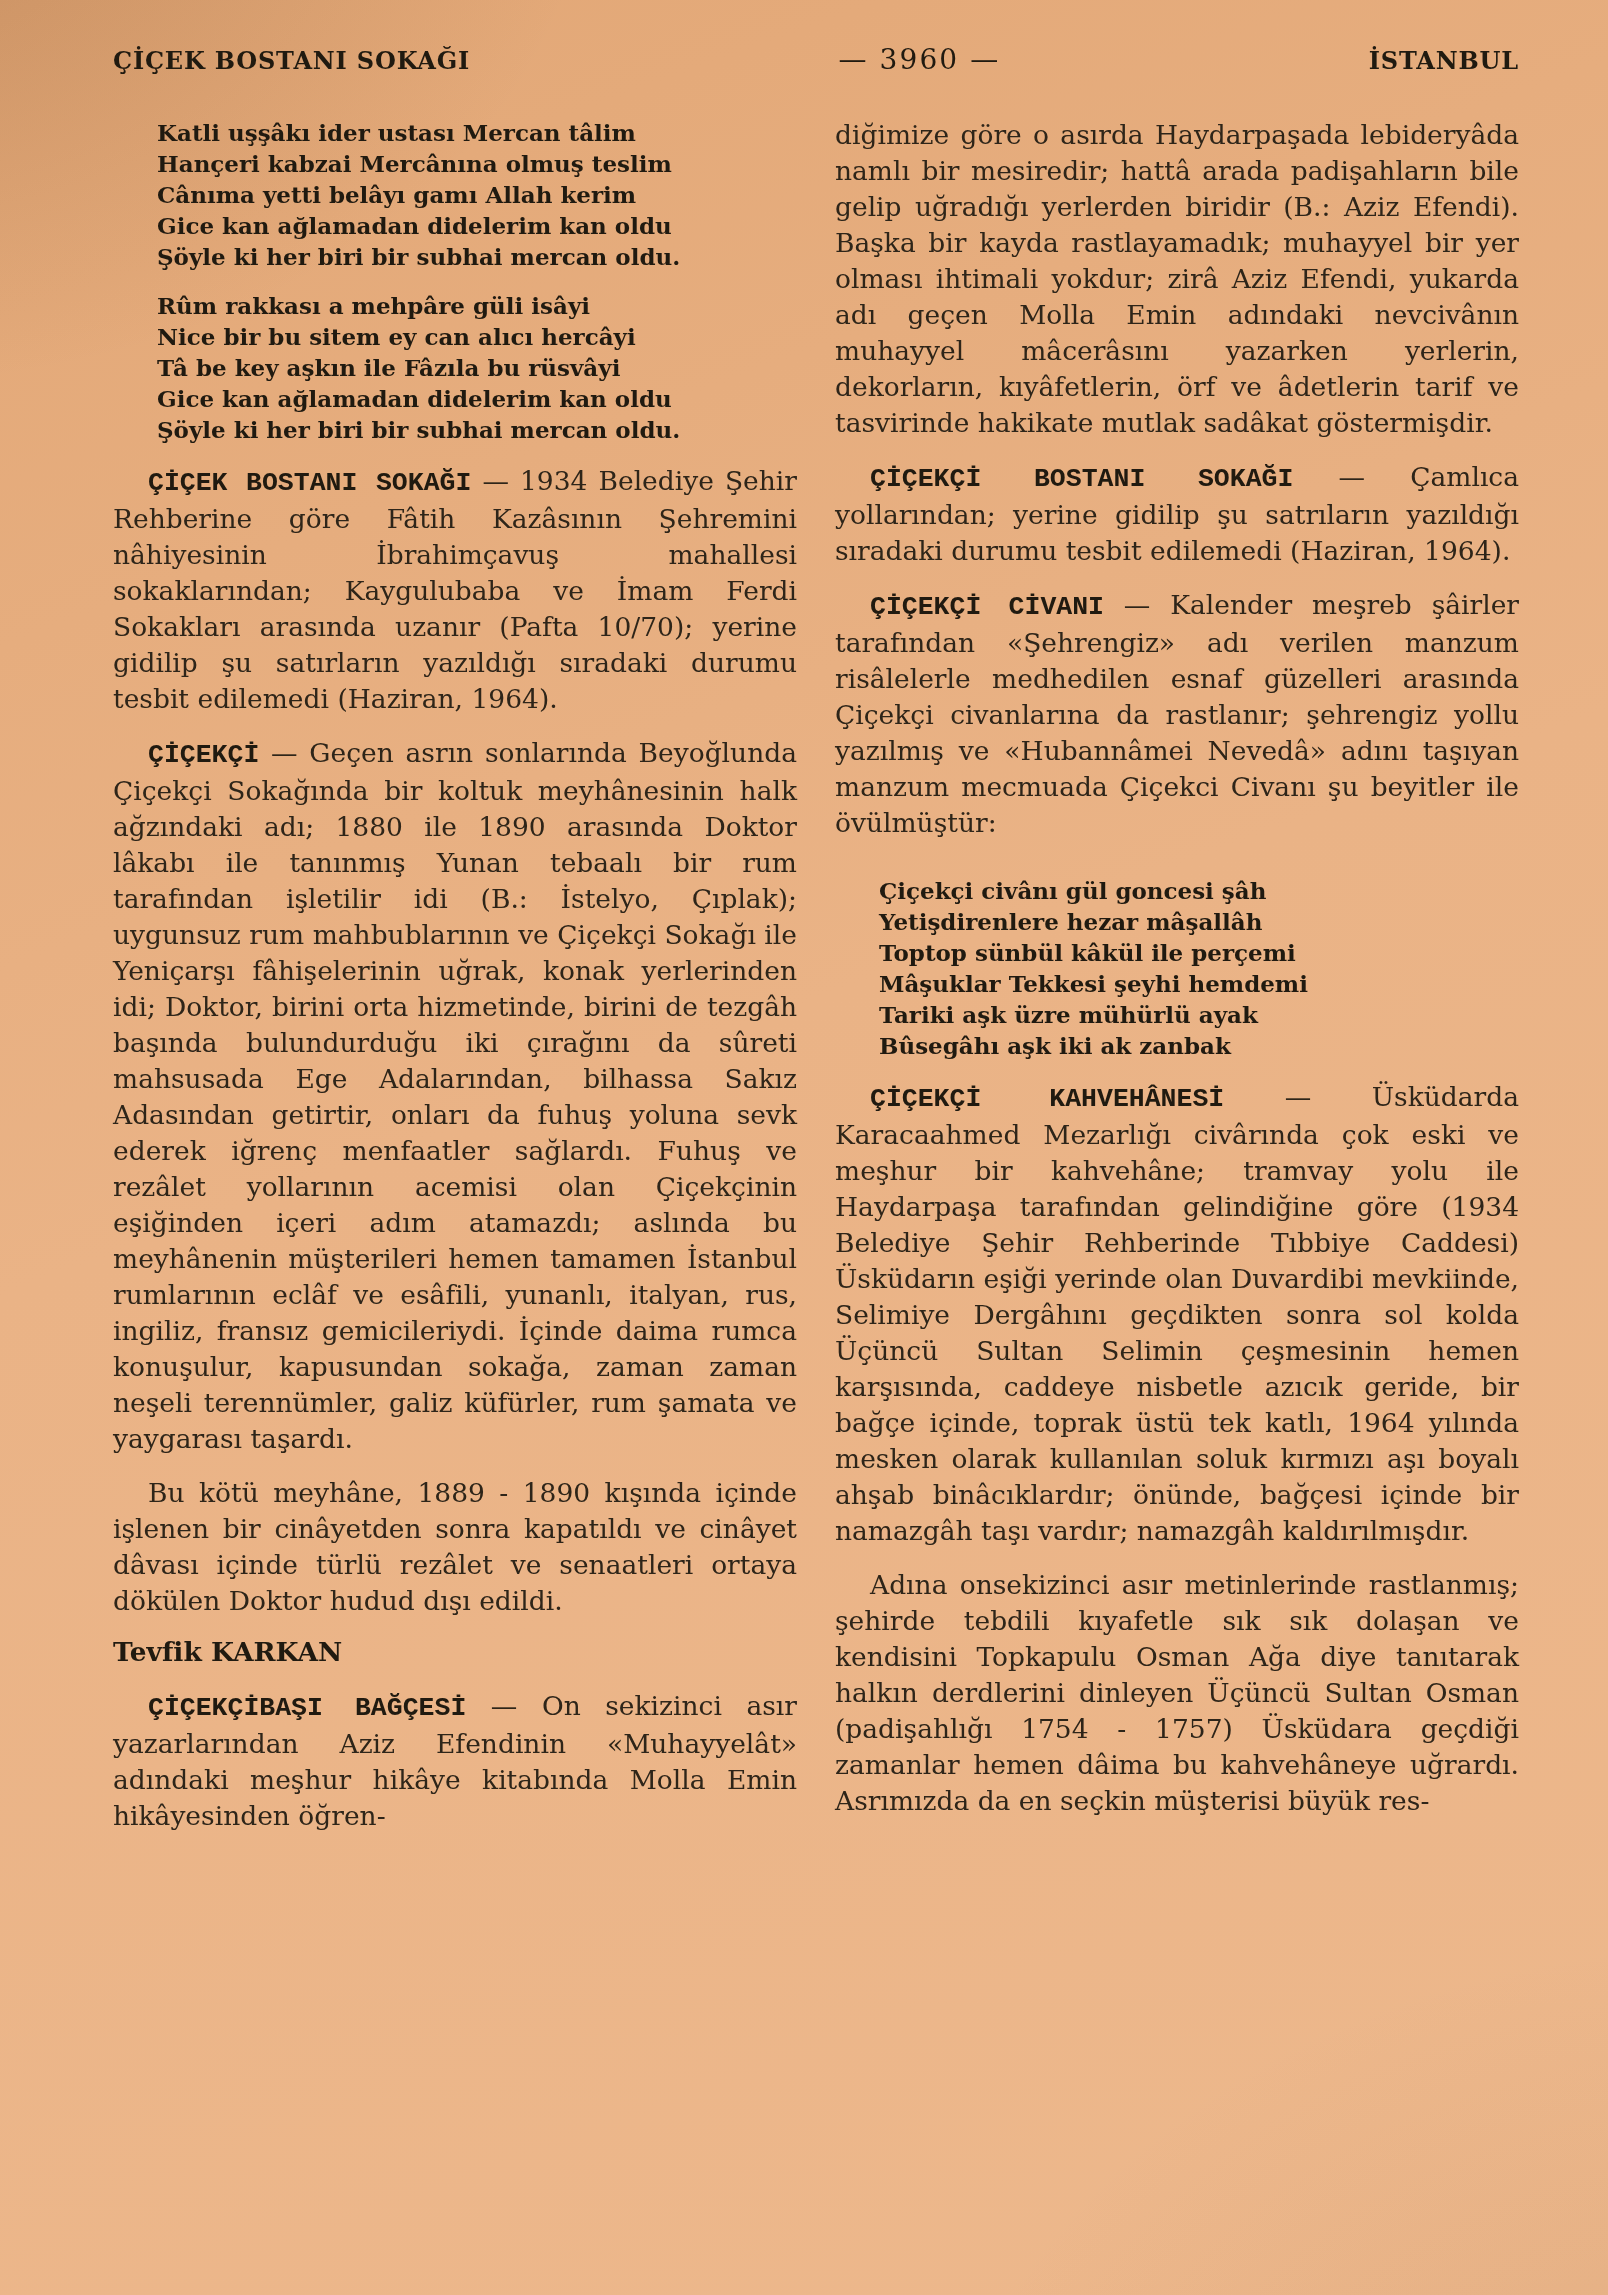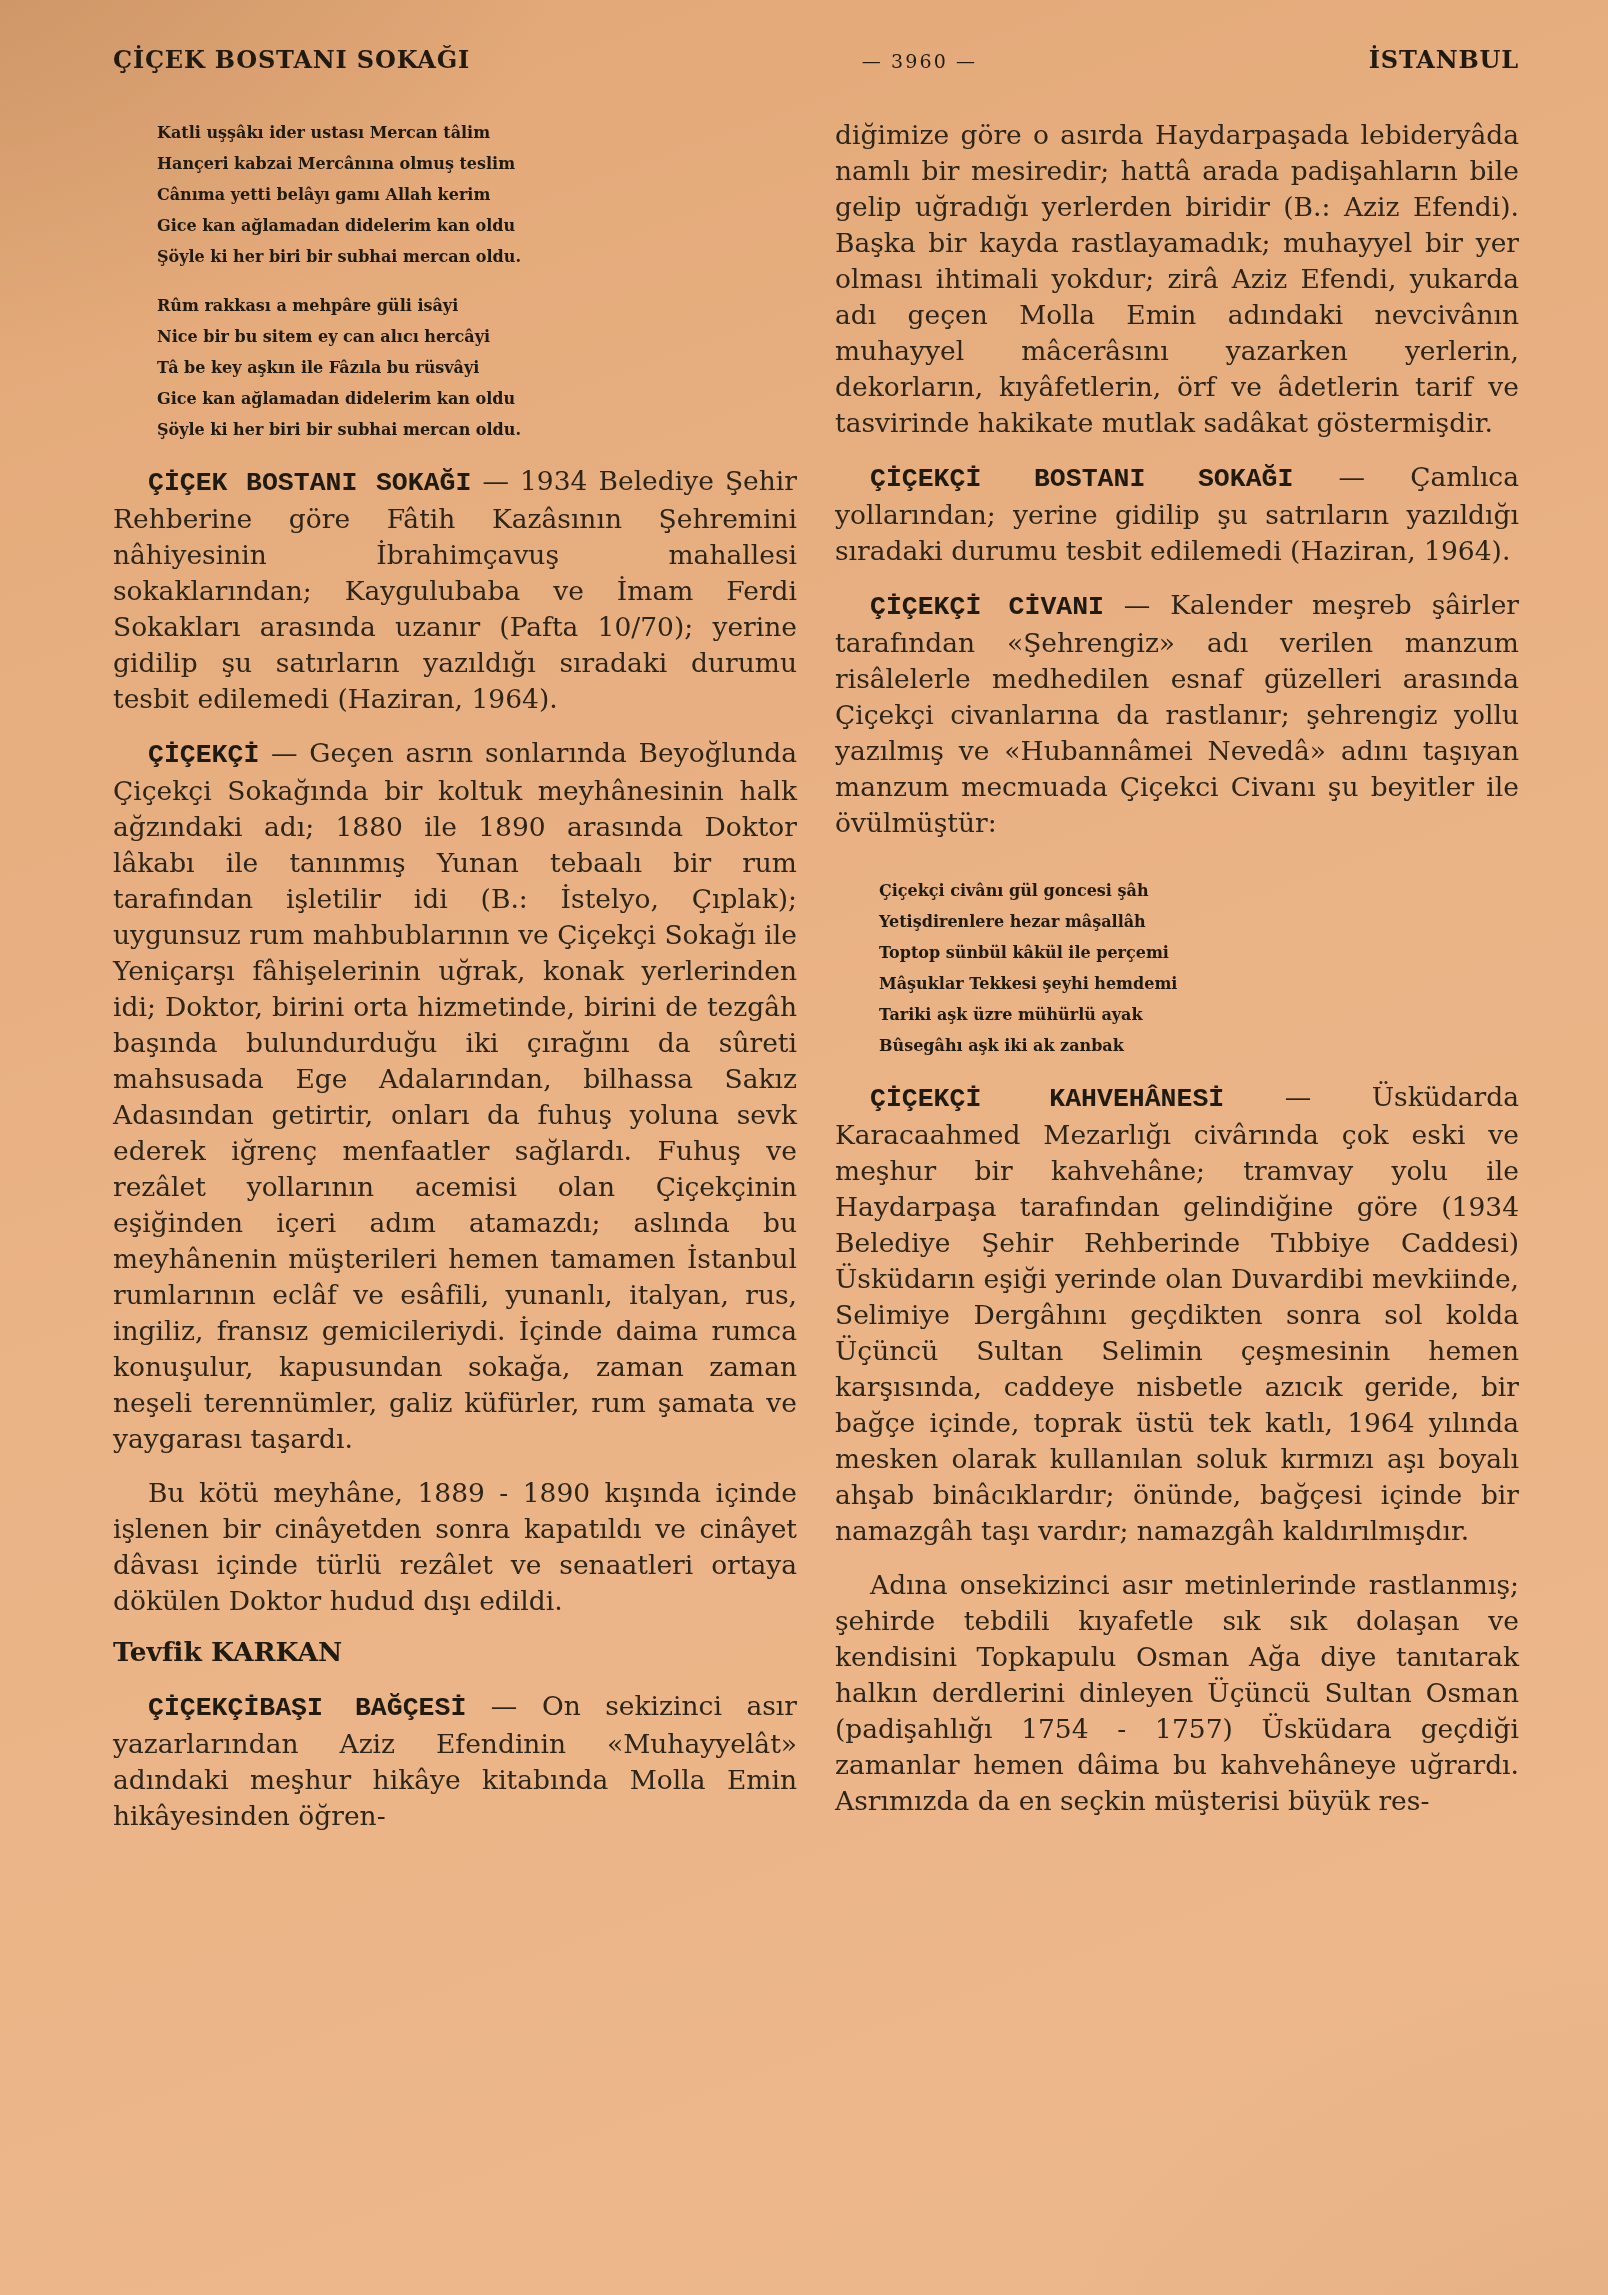--- a/index.html
+++ b/index.html
@@ -18,26 +18,26 @@
       radial-gradient(1377px 1059px at 108% 112%, rgba(120,70,30,0.10), rgba(120,70,30,0) 60%),
       linear-gradient(160deg, #e2a776 0%, var(--paper) 45%, #edb88c 100%);
     font-size:26.5px;line-height:36px;
   }
   .page{width:100%;height:100%;padding:42px 89px 37px 113px;}
   .page-header{
     display:flex;justify-content:space-between;align-items:baseline;
     font-weight:bold;font-size:24px;letter-spacing:0.8px;
     color:var(--ink-bold);margin-bottom:38px;
   }
-  .hdr-center{font-weight:normal;letter-spacing:2.1px;font-size:19px;}
+  .hdr-center{font-weight:normal;letter-spacing:2.1px;font-size:28px;}
   .columns{display:flex;gap:38px;align-items:flex-start;}
   .col{flex:1 1 0;min-width:0;text-align:justify;}
   p{margin:0;}
   .poem{
-    font-weight:bold;font-size:16px;line-height:31px;
+    font-weight:bold;font-size:23px;line-height:31px;
     margin:0 0 18px 44px;text-align:left;color:var(--ink-bold);
   }
   .poem.mid{margin-top:2px;}
   .poem-line{white-space:nowrap;}
   .entry{text-indent:35px;margin-top:18px;}
   .para{text-indent:35px;}
   .continuation{text-indent:0;}
   .term{font-weight:bold;color:var(--ink-bold);font-family:Liberation Mono, monospace;}
   .signature{
     text-align:left;padding-right:175px;font-weight:bold;

